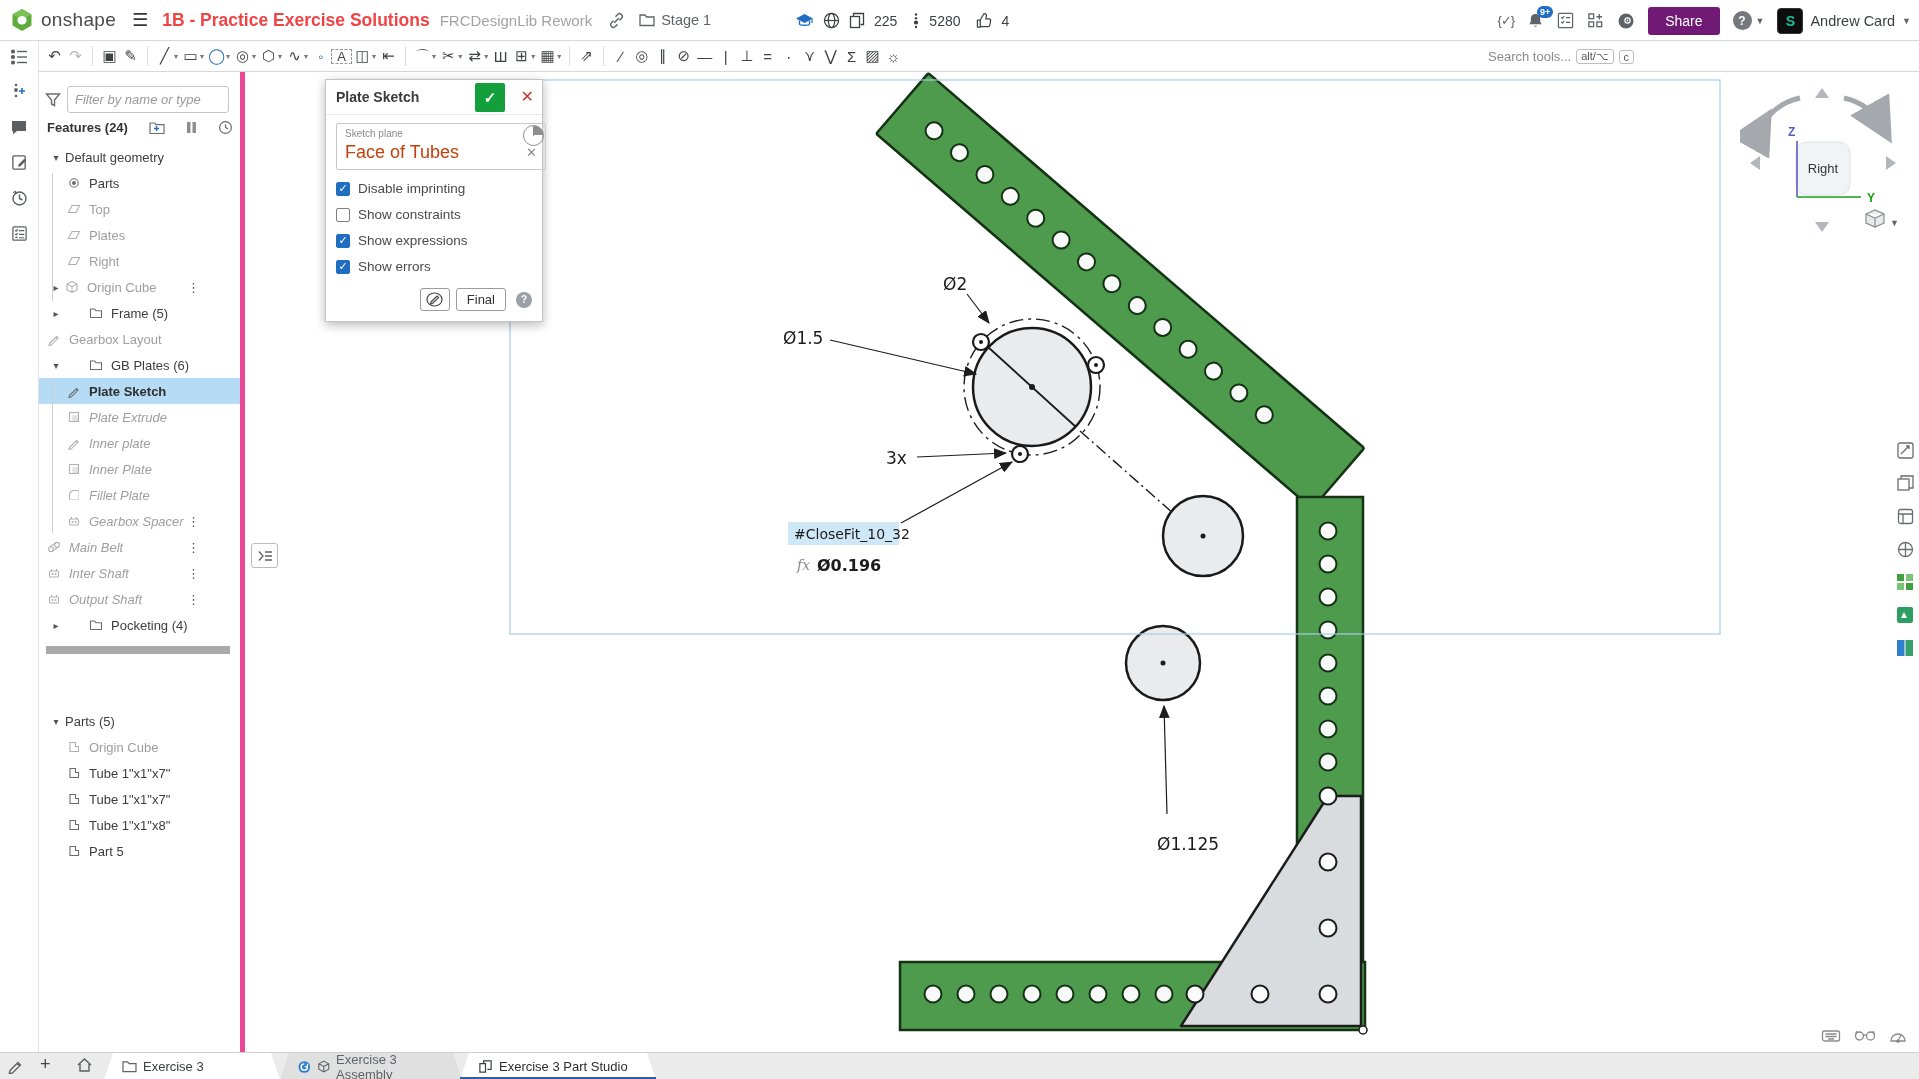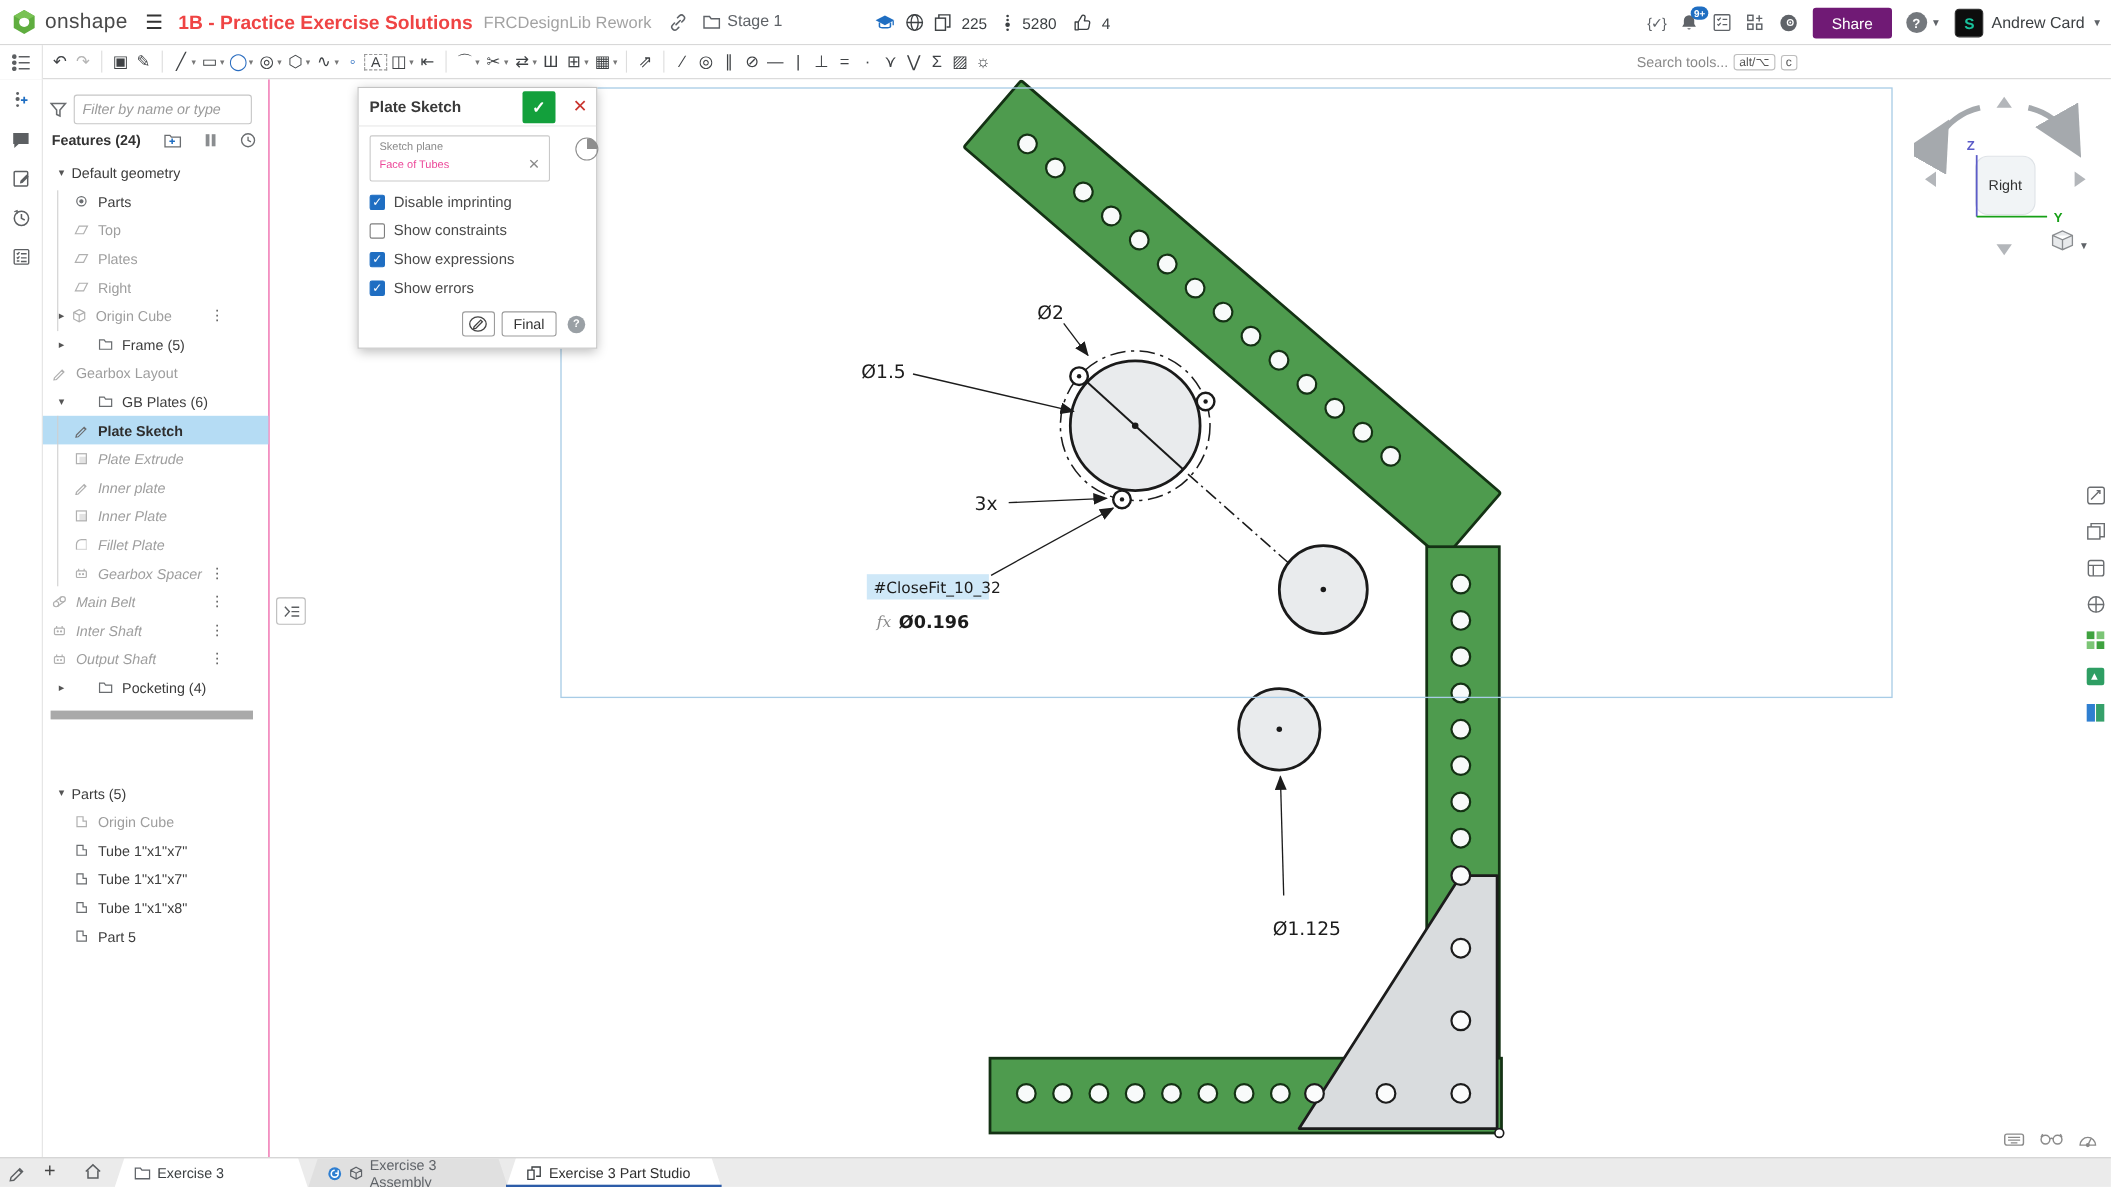--- a/index.html
+++ b/index.html
@@ -44,21 +44,21 @@
   .key{font-size:11px;color:#555;border:1px solid #bdbdbd;border-radius:3px;padding:0 4px;background:#fff;}
   
   #strip{position:absolute;left:0;top:72px;width:39px;height:980px;background:#fff;
     border-right:1px solid #e2e2e2;display:flex;flex-direction:column;align-items:center;
     padding-top:10px;gap:18px;z-index:20;}
   #strip-top{position:absolute;left:0;top:41px;width:39px;height:31px;border-right:1px solid #e2e2e2;
     display:flex;align-items:center;justify-content:center;background:#fff;z-index:26;}
   .strip-ic{color:#5c5f62;cursor:pointer;}
   
   #panel{position:absolute;left:39px;top:72px;width:206px;height:980px;background:#fff;
-    border-right:1px solid #ec4899;z-index:20;}
+    border-right:5px solid #ec4899;z-index:20;}
   #filter-row{position:absolute;left:6px;top:14px;display:flex;align-items:center;gap:6px;}
   #filter-box{width:162px;height:27px;border:1px solid #c6c6c6;border-radius:3px;display:flex;
     align-items:center;padding:0 7px;font-size:13px;color:#9a9a9a;font-style:italic;background:#fff;}
   #features-header{position:absolute;left:8px;top:48px;display:flex;align-items:center;gap:21px;width:190px;}
   #features-header .fh-label{font-size:13px;font-weight:bold;color:#333;}
   .fh-ic{color:#6a6d70;cursor:pointer;}
   #feature-tree{position:absolute;left:0;top:72px;right:0;}
   #parts-header{position:absolute;left:0;top:636px;right:0;}
   #parts-list{position:absolute;left:0;top:662px;right:0;}
   .trow{display:flex;align-items:center;height:26px;font-size:13px;color:#3d3d3d;cursor:pointer;white-space:nowrap;}
@@ -80,24 +80,24 @@
   
   #dialog{position:absolute;left:325px;top:79px;width:218px;background:#fff;border:1px solid #c3c3c3;
     box-shadow:0 3px 10px rgba(0,0,0,.28);z-index:40;}
   #dlg-head{position:relative;height:35px;display:flex;align-items:center;padding-left:10px;
     border-bottom:1px solid #e8e8e8;}
   #dlg-title{font-size:14px;font-weight:bold;color:#3a3a3a;}
   #dlg-ok{position:absolute;right:37px;top:3px;width:30px;height:29px;background:#13a03c;border:none;
     border-radius:2px;color:#fff;font-size:15px;font-weight:bold;cursor:pointer;}
   #dlg-close{position:absolute;right:8px;top:7px;color:#c9342e;font-size:16px;font-weight:bold;cursor:pointer;}
   #dlg-body{padding:8px 10px 10px;}
-  #plane-box{width:164px;border:1px solid #c9c9c9;border-radius:2px;padding:4px 8px 6px;position:relative;}
+  #plane-box{width:210px;border:1px solid #c9c9c9;border-radius:2px;padding:4px 8px 6px;position:relative;}
   #plane-label{font-size:10px;color:#8a8a8a;}
   #plane-row{display:flex;align-items:center;margin-top:3px;}
-  #plane-value{font-size:10px;color:#ec4899;}
+  #plane-value{font-size:18px;color:#c2410c;}
   #plane-clear{margin-left:auto;color:#8a8a8a;font-size:13px;cursor:pointer;}
   #mc-clock{position:absolute;right:-2px;top:45px;width:21px;height:21px;border:1.5px solid #8e8e8e;
     border-radius:50%;background:conic-gradient(#8e8e8e 0 90deg,transparent 90deg 360deg);}
   .cb-row{display:flex;align-items:center;gap:8px;margin:11px 0;}
   .cbx{width:14px;height:14px;border-radius:2px;border:1.5px solid #7e7e7e;background:#fff;position:relative;cursor:pointer;flex:none;}
   .cbx.on{background:#1f6ec2;border-color:#1f6ec2;}
   .cbx.on::after{content:"✓";color:#fff;font-size:11px;position:absolute;left:1.5px;top:-1px;}
   .cb-label{font-size:13.5px;color:#4a4a4a;}
   #dlg-foot{display:flex;justify-content:flex-end;align-items:center;gap:6px;margin-top:14px;}
   #sketch-mode-btn{width:30px;height:23px;border:1px solid #9c9c9c;border-radius:3px;background:#fff;

